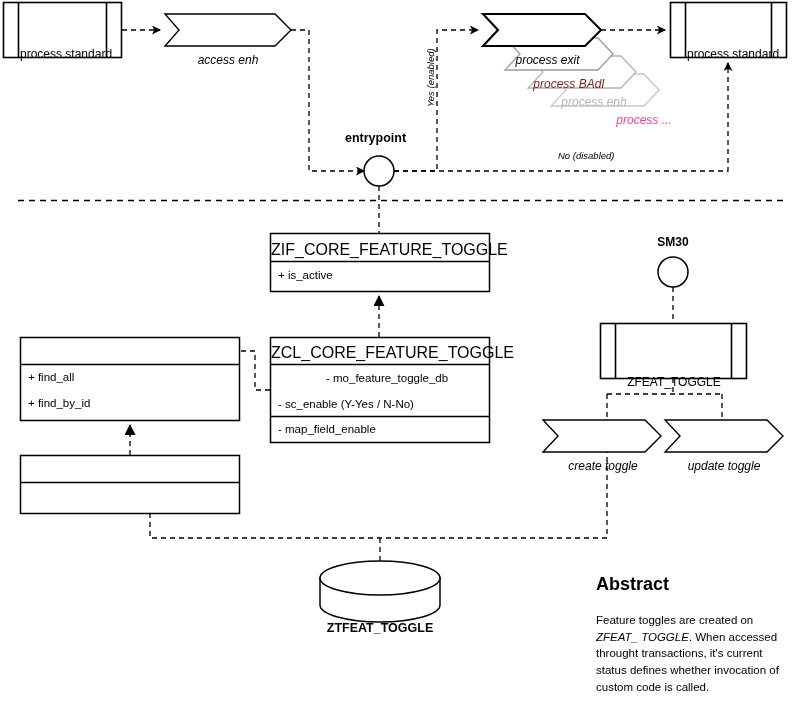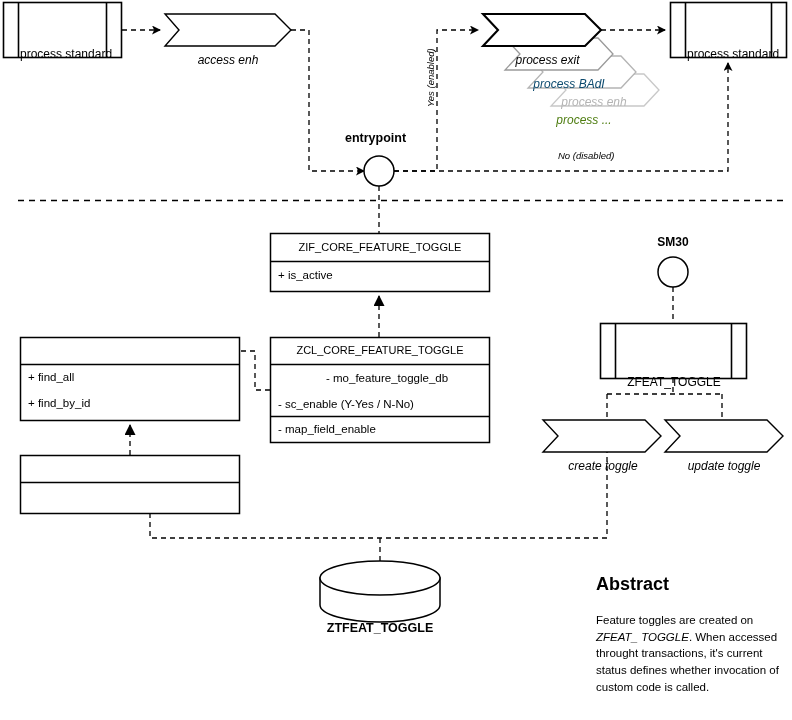--- a/index.html
+++ b/index.html
@@ -5,21 +5,21 @@
   html,body{margin:0;padding:0;background:#ffffff;}
   body{width:792px;height:720px;position:relative;overflow:hidden;
        font-family:"Liberation Sans","DejaVu Sans",sans-serif;color:#000;}
   #stage{position:absolute;left:0;top:0;width:792px;height:720px;}
   svg.layer{position:absolute;left:0;top:0;width:792px;height:720px;overflow:visible;}
   .lbl{position:absolute;white-space:pre;line-height:1.18;}
   .ctr{text-align:center;}
   .box-txt{font-size:12px;margin-top:31px;}
   .italic{font-style:italic;}
   .bold{font-weight:bold;}
-  .cls-title{font-size:11px;text-align:center;}
+  .cls-title{font-size:16px;text-align:center;}
   .cls-attr{font-size:11.5px;}
   .tiny{font-size:9.5px;}
   .abs-h{font-size:18px;font-weight:bold;}
   .abs-p{font-size:11.5px;line-height:1.45;}
   .vert{transform-origin:0 0;}
 </style>
 </head>
 <body>
 
 <div id="stage">
@@ -131,23 +131,23 @@
   <div class="lbl box-txt italic ctr" style="left:180px;top:22px;width:96px;">access enh</div>
 
   <div class="lbl bold" style="left:345px;top:131px;font-size:12.5px;">entrypoint</div>
 
   <div class="lbl tiny italic vert" style="left:425px;top:107px;transform:rotate(-90deg);">Yes (enabled)</div>
 
   <div class="lbl tiny italic" style="left:558px;top:150px;">No (disabled)</div>
 
   <div class="lbl box-txt italic ctr" style="left:505px;top:22px;width:85px;">process exit</div>
 
-  <div class="lbl box-txt italic ctr" style="left:523px;top:46px;width:92px;color:#0c4a6e;">process BAdI</div>
+  <div class="lbl box-txt italic ctr" style="left:523px;top:46px;width:92px;color:#7f1d1d;">process BAdI</div>
   <div class="lbl box-txt italic ctr" style="left:548px;top:64px;width:92px;color:#b4b4b4;">process enh</div>
-  <div class="lbl box-txt italic ctr" style="left:538px;top:82px;width:92px;color:#4d7c0f;">process ...</div>
+  <div class="lbl box-txt italic ctr" style="left:598px;top:82px;width:92px;color:#ec4899;">process ...</div>
 
   <div class="lbl box-txt ctr" style="left:687px;top:16px;width:84px;">process standard</div>
 
   <div class="lbl cls-title" style="left:271px;top:241px;width:218px;">ZIF_CORE_FEATURE_TOGGLE</div>
   <div class="lbl cls-attr" style="left:278px;top:269px;">+ is_active</div>
 
   <div class="lbl cls-attr" style="left:28px;top:371px;">+ find_all</div>
   <div class="lbl cls-attr" style="left:28px;top:397px;">+ find_by_id</div>
 
   <div class="lbl cls-title" style="left:271px;top:344px;width:218px;">ZCL_CORE_FEATURE_TOGGLE</div>

